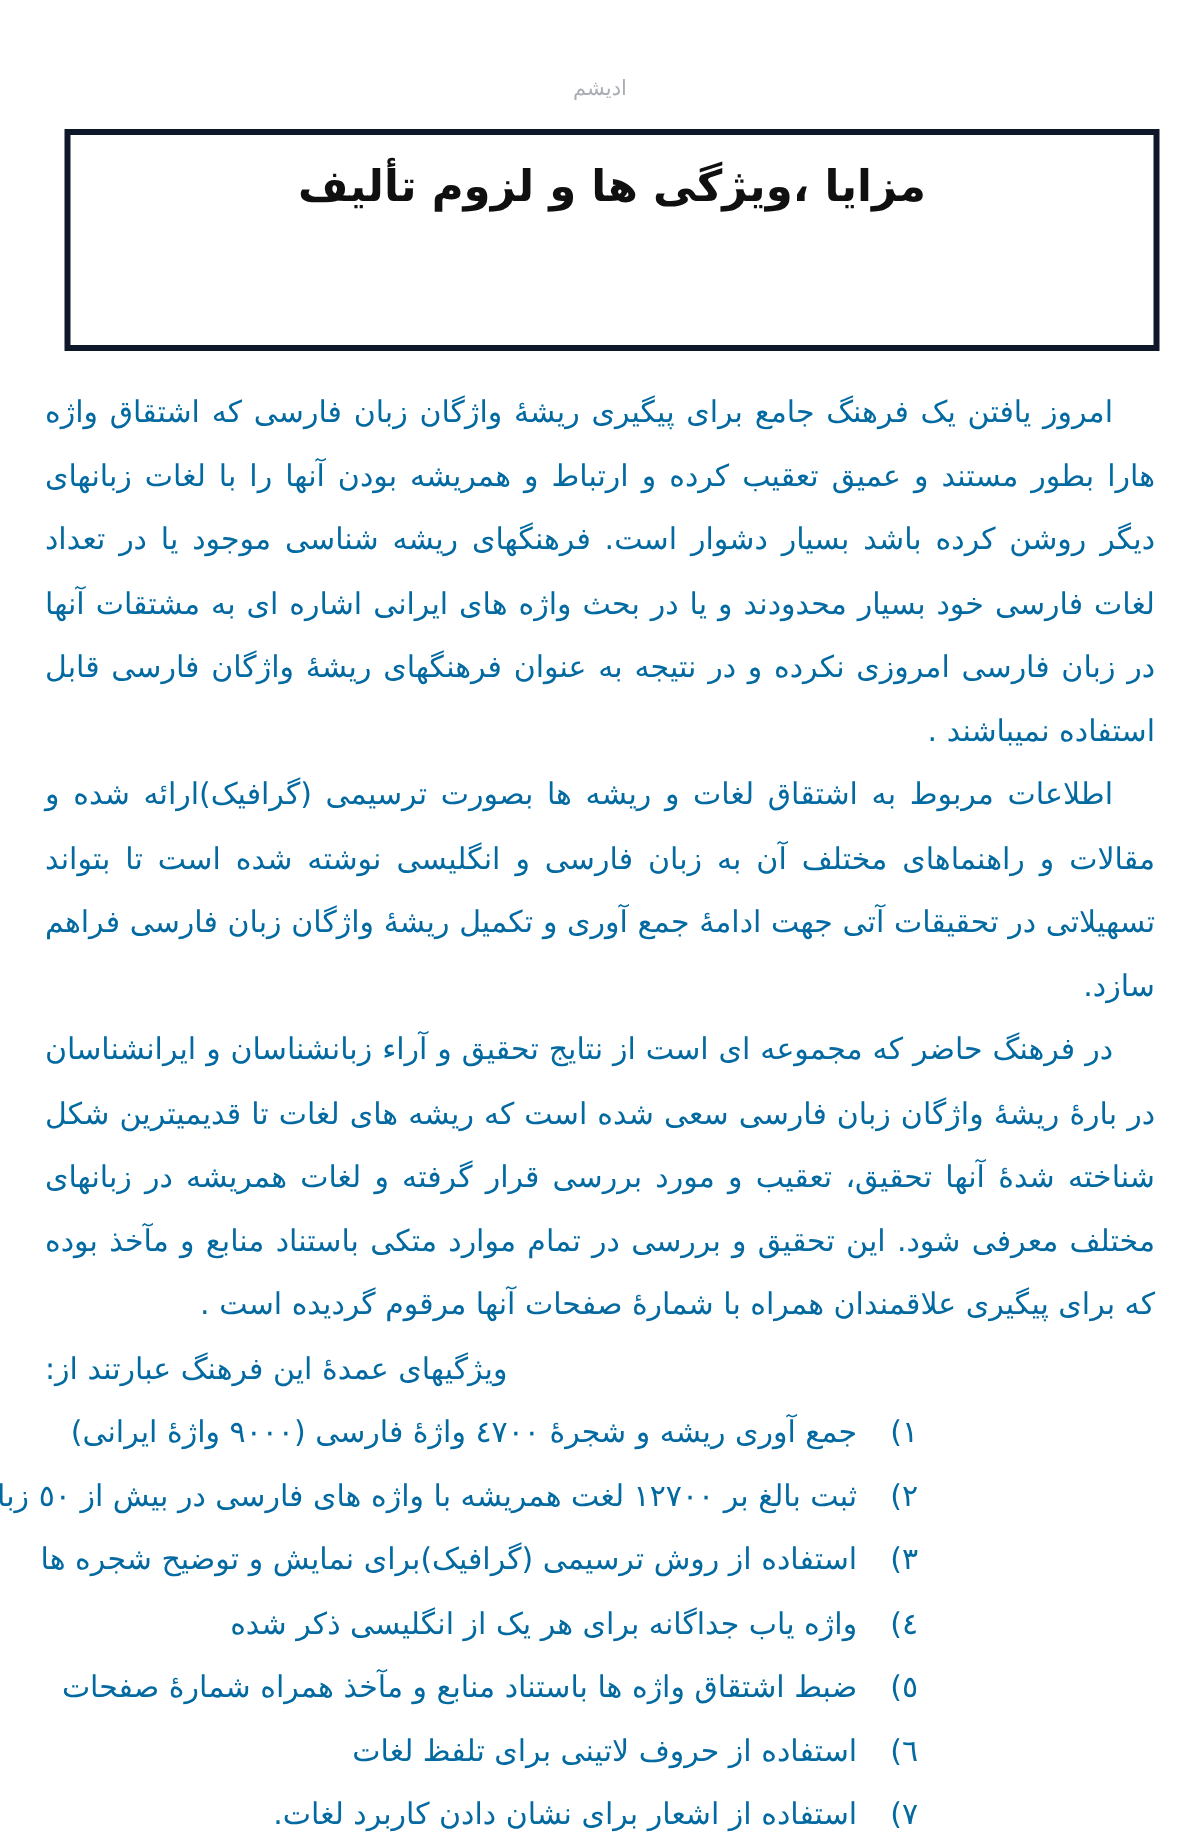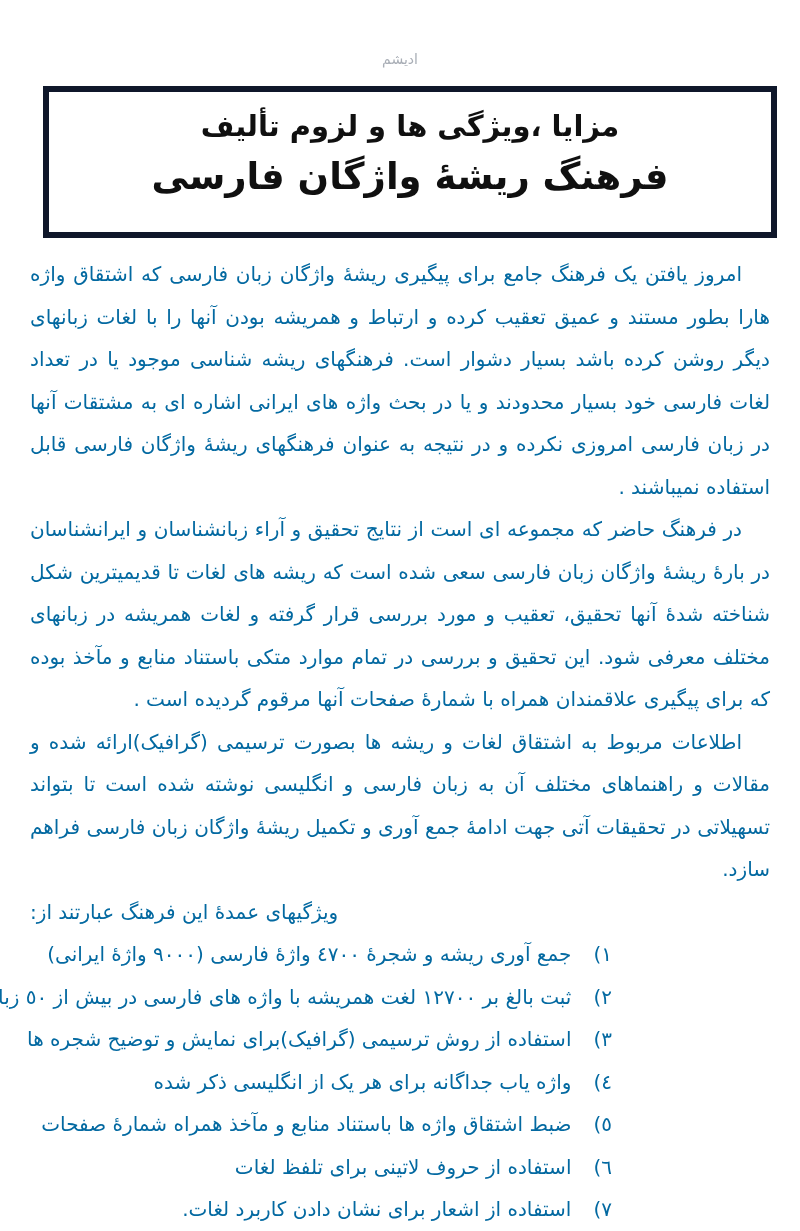--- a/index.html
+++ b/index.html
@@ -24,21 +24,21 @@
     direction: rtl;
     color: #a9aeb6;
     font-size: 14px;
   }
   .title-box {
     position: absolute;
     left: 43px;
     top: 42px;
     width: 722px;
     height: 140px;
-    border: 6px solid #0f172a;
+    border: 4px solid #0f172a;
     text-align: center;
     direction: rtl;
     color: #101010;
     box-sizing: content-box;
   }
   .title-line1 {
     margin-top: 17px;
     font-size: 29px;
     font-weight: 600;
     letter-spacing: 0.5px;
@@ -96,27 +96,26 @@
 </style>
 </head>
 <body>
 
 <div class="page">
 
   <div class="watermark-top">ادیشم</div>
 
   <div class="title-box">
     <div class="title-line1">مزایا ،ویژگی ها و لزوم تألیف</div>
-    <div class="title-line2">فرهنگ ریشهٔ واژگان فارسی</div>
   </div>
 
   <div class="content">
     <p>امروز یافتن یک فرهنگ جامع برای پیگیری ریشهٔ واژگان زبان فارسی که اشتقاق واژه هارا بطور مستند و عمیق تعقیب کرده و ارتباط و همریشه بودن آنها را با لغات زبانهای دیگر روشن کرده باشد بسیار دشوار است. فرهنگهای ریشه شناسی موجود یا در تعداد لغات فارسی خود بسیار محدودند و یا در بحث واژه های ایرانی اشاره ای به مشتقات آنها در زبان فارسی امروزی نکرده و در نتیجه به عنوان فرهنگهای ریشهٔ واژگان فارسی قابل استفاده نمیباشند .</p>
+    <p>اطلاعات مربوط به اشتقاق لغات و ریشه ها بصورت ترسیمی (گرافیک)ارائه شده و مقالات و راهنماهای مختلف آن به زبان فارسی و انگلیسی نوشته شده است تا بتواند تسهیلاتی در تحقیقات آتی جهت ادامهٔ جمع آوری و تکمیل ریشهٔ واژگان زبان فارسی فراهم سازد.</p>
     <p>در فرهنگ حاضر که مجموعه ای است از نتایج تحقیق و آراء زبانشناسان و ایرانشناسان در بارهٔ ریشهٔ واژگان زبان فارسی سعی شده است که ریشه های لغات تا قدیمیترین شکل شناخته شدهٔ آنها تحقیق، تعقیب و مورد بررسی قرار گرفته و لغات همریشه در زبانهای مختلف معرفی شود. این تحقیق و بررسی در تمام موارد متکی باستناد منابع و مآخذ بوده که برای پیگیری علاقمندان همراه با شمارهٔ صفحات آنها مرقوم گردیده است .</p>
-    <p>اطلاعات مربوط به اشتقاق لغات و ریشه ها بصورت ترسیمی (گرافیک)ارائه شده و مقالات و راهنماهای مختلف آن به زبان فارسی و انگلیسی نوشته شده است تا بتواند تسهیلاتی در تحقیقات آتی جهت ادامهٔ جمع آوری و تکمیل ریشهٔ واژگان زبان فارسی فراهم سازد.</p>
 
     <div class="features-intro">ویژگیهای عمدهٔ این فرهنگ عبارتند از:</div>
 
     <ul class="features-list">
       <li class="feature-item">
         <span class="feature-number">١)</span>
         <span class="feature-text">جمع آوری ریشه و شجرهٔ ٤٧٠٠ واژهٔ فارسی (٩٠٠٠ واژهٔ ایرانی)</span>
       </li>
       <li class="feature-item">
         <span class="feature-number">٢)</span>

